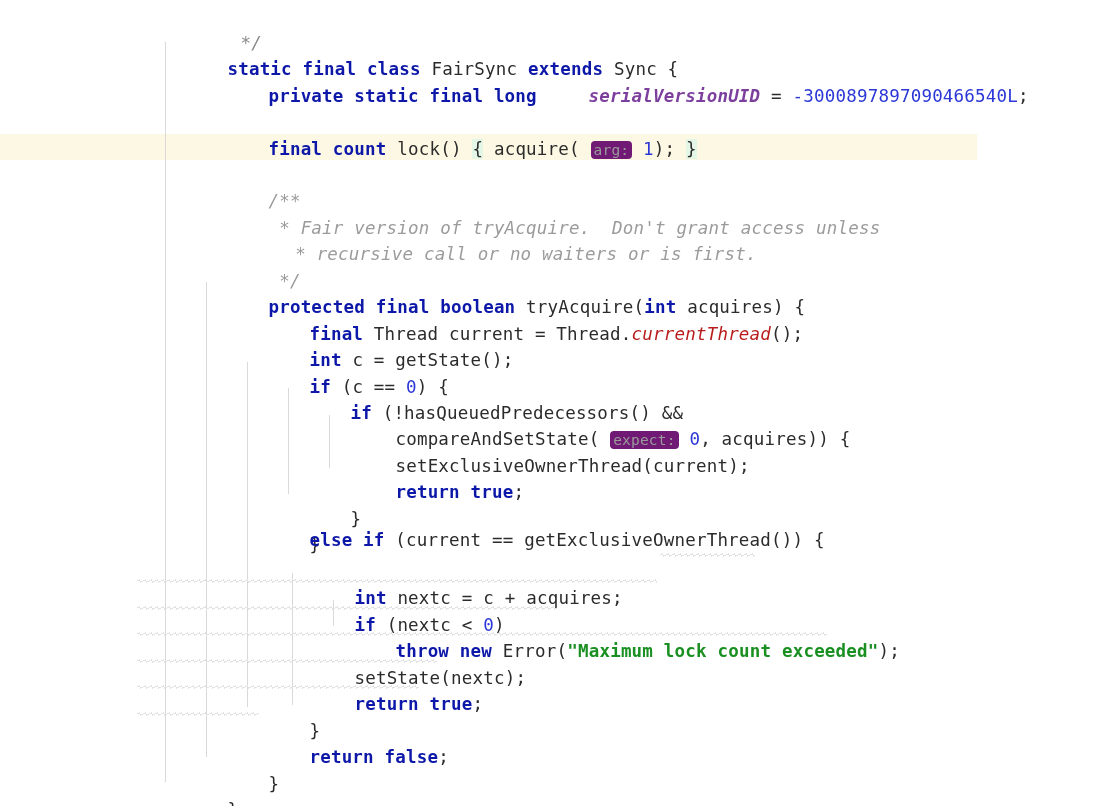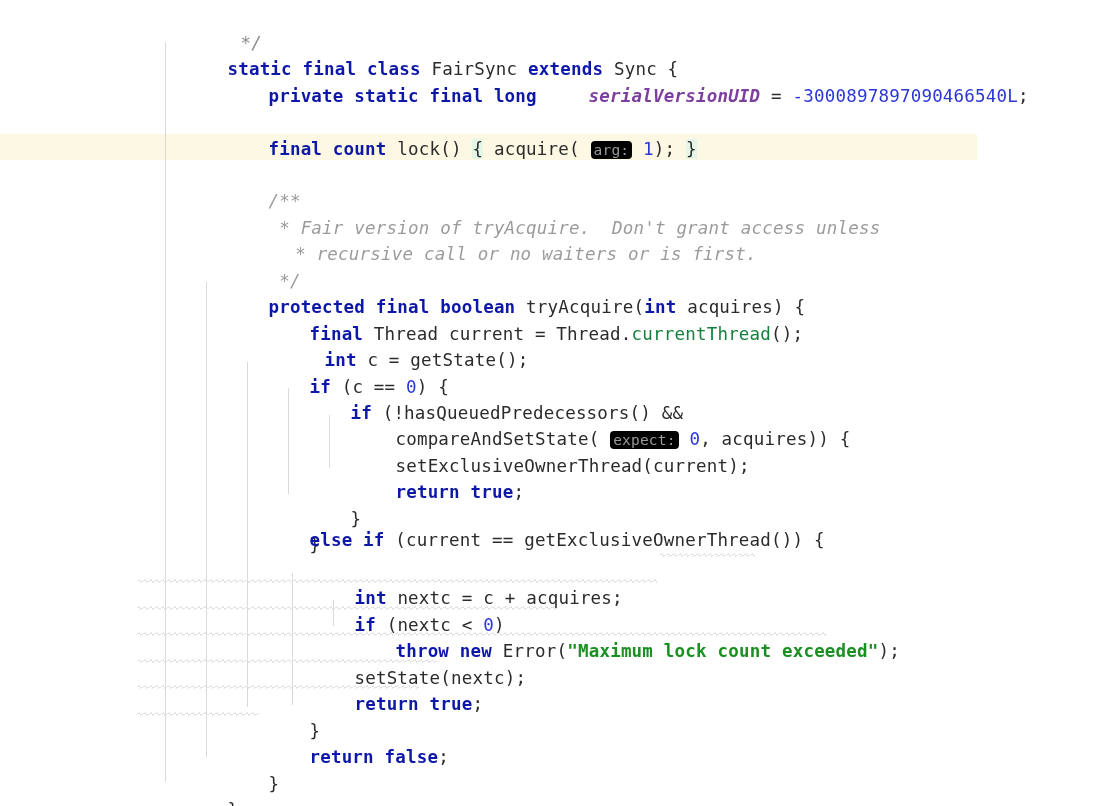--- a/index.html
+++ b/index.html
@@ -54,25 +54,25 @@
     white-space:pre;
     font-size:17.5px;
     letter-spacing:0.2px;
     color:#2b2b2b;
   }
   .kw{color:#0d18a8;font-weight:bold;}
   .plain{color:#2b2b2b;}
   .num{color:#2b37d6;}
   .str{color:#1a8f22;font-weight:bold;}
   .field{color:#7d3f9e;font-weight:bold;font-style:italic;margin-left:41px;}
-  .staticm{color:#15803d;text-align:center;}
+  .staticm{color:#b91c1c;font-style:italic;text-align:center;}
   .cmt{color:#9b9b9b;font-style:italic;}
   .hint{
     color:#9a9a9a;
-    background:#000000;
+    background:#701a75;
     border-radius:4px;
     padding:1px 3px;
     font-size:14.5px;
   }
   .brace-hl{
     background:#e4f7e7;
   }
   .clip-top{
     color:#8a8a8a;
     font-style:italic;
@@ -133,21 +133,21 @@
     </div>
 
     <div class="line" style="top:267px;left:204px;">
       <span class="kw">protected final boolean </span><span class="plain">tryAcquire(</span><span class="kw">int</span><span class="plain"> acquires) {</span>
     </div>
 
     <div class="line" style="top:294px;left:245px;">
       <span class="kw">final </span><span class="plain">Thread current = Thread.</span><span class="staticm">currentThread</span><span class="plain">();</span>
     </div>
 
-    <div class="line" style="top:320px;left:260px;">
+    <div class="line" style="top:320px;left:245px;">
       <span class="kw">int </span><span class="plain">c = getState();</span>
     </div>
 
     <div class="line" style="top:347px;left:245px;">
       <span class="kw">if </span><span class="plain">(c == </span><span class="num">0</span><span class="plain">) {</span>
     </div>
 
     <div class="line" style="top:373px;left:286px;">
       <span class="kw">if </span><span class="plain">(!hasQueuedPredecessors() &amp;&amp;</span>
     </div>

